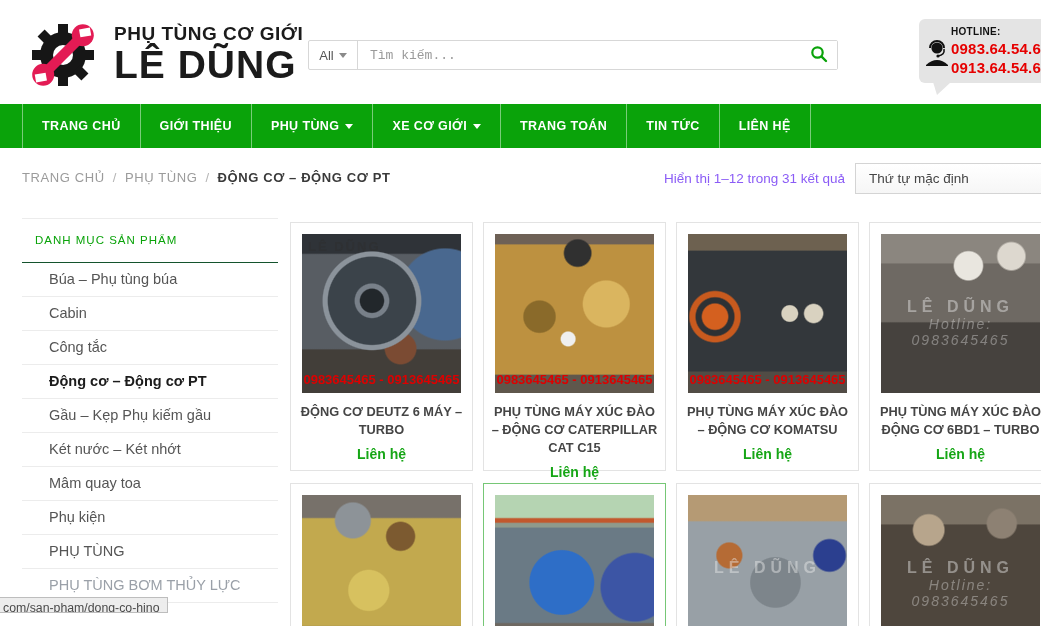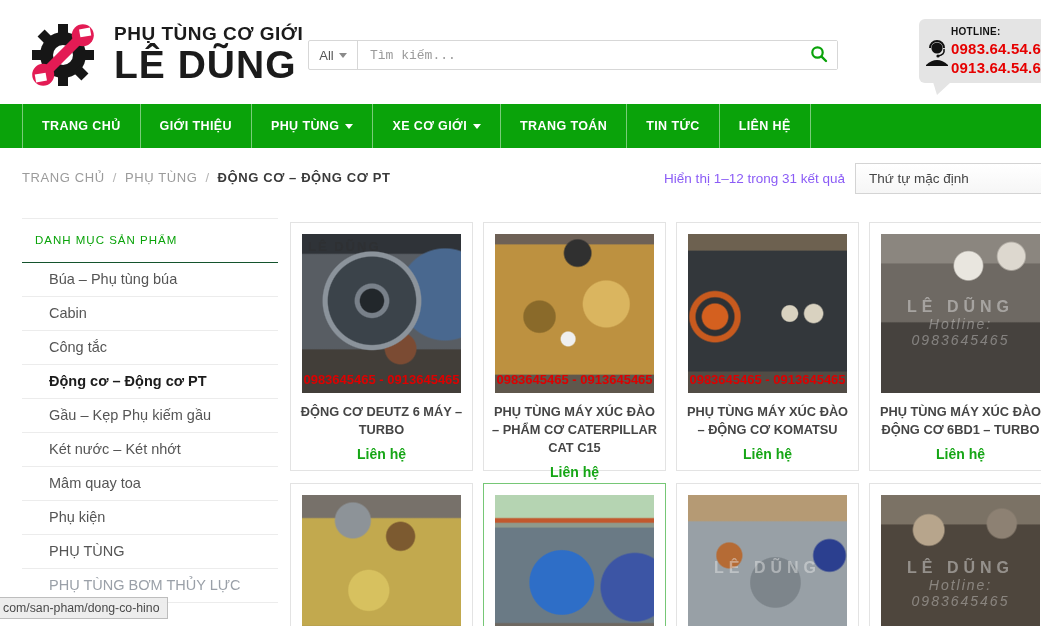--- a/index.html
+++ b/index.html
@@ -116,21 +116,21 @@
     radial-gradient(circle at 26% 38%, #b56b35 0 8%, rgba(0,0,0,0) 9%),
     radial-gradient(circle at 89% 38%, #2b3f8f 0 9%, rgba(0,0,0,0) 10%),
     radial-gradient(circle at 55% 55%, #7d858b 0 20%, rgba(0,0,0,0) 21%),
     linear-gradient(180deg,#b59a74 0 16%,#98a0a6 17% 84%,#8d8576 85% 100%);}
   .photo8{background:
     radial-gradient(circle at 30% 22%, #b7a58c 0 9%, rgba(0,0,0,0) 10%),
     radial-gradient(circle at 76% 18%, #8d8173 0 8%, rgba(0,0,0,0) 9%),
     linear-gradient(180deg,#7b7265 0 18%,#4e463d 19% 100%);}
 
   
-  .status-tip{position:absolute;left:0;top:597px;width:168px;height:22px;box-sizing:border-box;
+  .status-tip{position:absolute;left:0;top:597px;width:168px;height:16px;box-sizing:border-box;
               background:rgba(236,236,236,.93);border:1px solid #bdbdbd;border-left:0;
               font-size:12.3px;color:#4a4a4a;line-height:20px;padding-left:3px;z-index:9;
               white-space:nowrap;overflow:hidden;}
 </style>
 </head>
 <body>
 
 <div id="page">
 
   <div class="header">
@@ -254,21 +254,21 @@
         <span class="wm-phone">0983645465 - 0913645465</span>
       </div>
       <div class="p-title">ĐỘNG CƠ DEUTZ 6 MÁY – TURBO</div>
       <div class="p-contact">Liên hệ</div>
     </div>
 
     <div class="card">
       <div class="photo photo2">
         <span class="wm-phone">0983645465 - 0913645465</span>
       </div>
-      <div class="p-title">PHỤ TÙNG MÁY XÚC ĐÀO – PHẨM CƠ CATERPILLAR CAT C15</div>
+      <div class="p-title">PHỤ TÙNG MÁY XÚC ĐÀO – ĐỘNG CƠ CATERPILLAR CAT C15</div>
       <div class="p-contact">Liên hệ</div>
     </div>
 
     <div class="card">
       <div class="photo photo3">
         <span class="wm-phone">0983645465 - 0913645465</span>
       </div>
       <div class="p-title">PHỤ TÙNG MÁY XÚC ĐÀO – ĐỘNG CƠ KOMATSU</div>
       <div class="p-contact">Liên hệ</div>
     </div>

